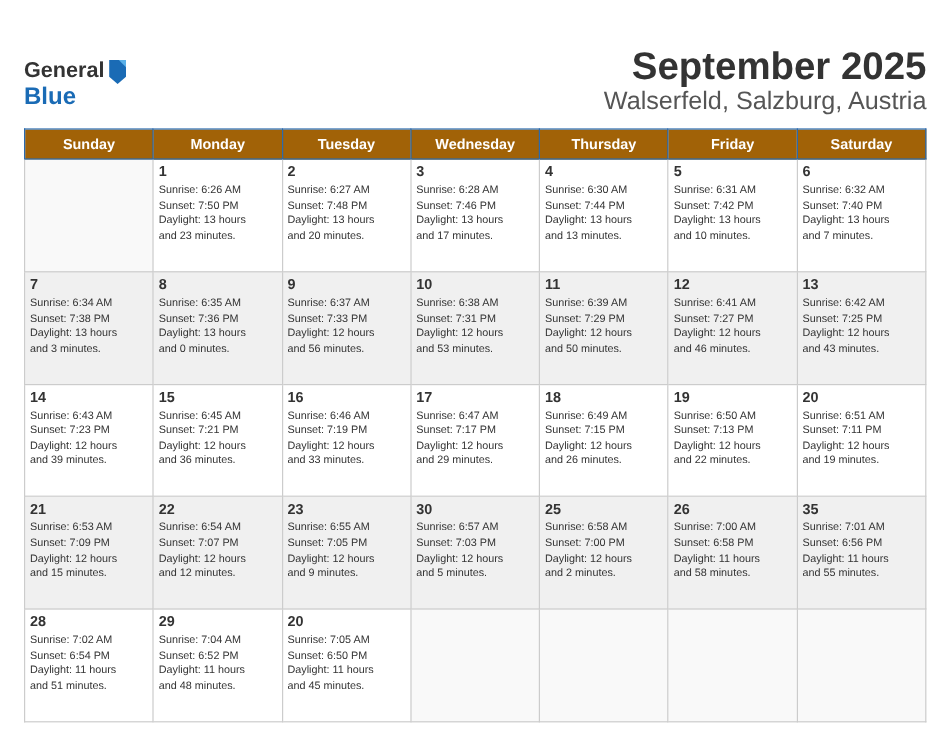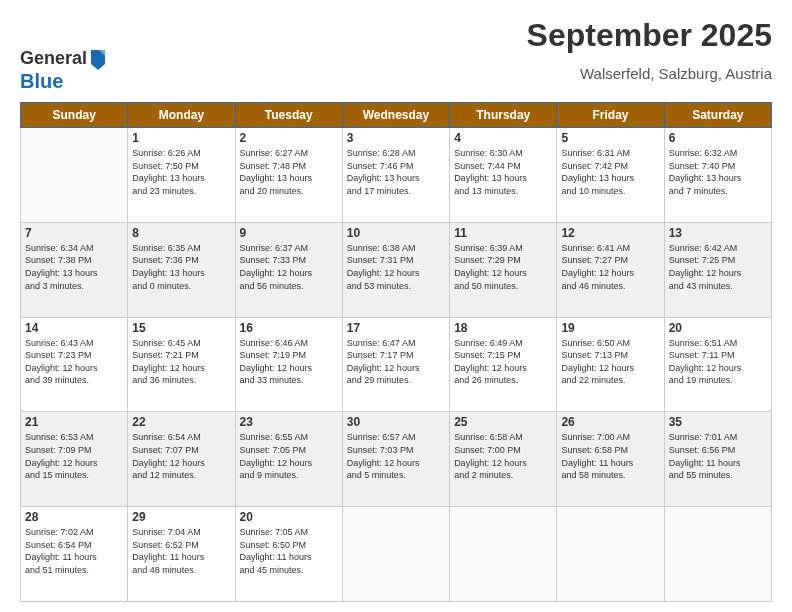--- a/index.html
+++ b/index.html
@@ -49,25 +49,25 @@
       margin-top: -2px;
     }
     .title-block {
       text-align: right;
     }
     .month-title {
       font-size: 32px;
       font-weight: bold;
       color: #333;
       line-height: 1.1;
+      margin-top: 20px;
     }
     .location {
-      font-size: 15px;
+      font-size: 21px;
       color: #555;
-      margin-top: 12px;
     }
     .calendar {
       flex: 1;
       border: 1px solid #ccc;
       border-collapse: collapse;
       width: 100%;
       table-layout: fixed;
     }
     .calendar th {
       background-color: #a16207;

